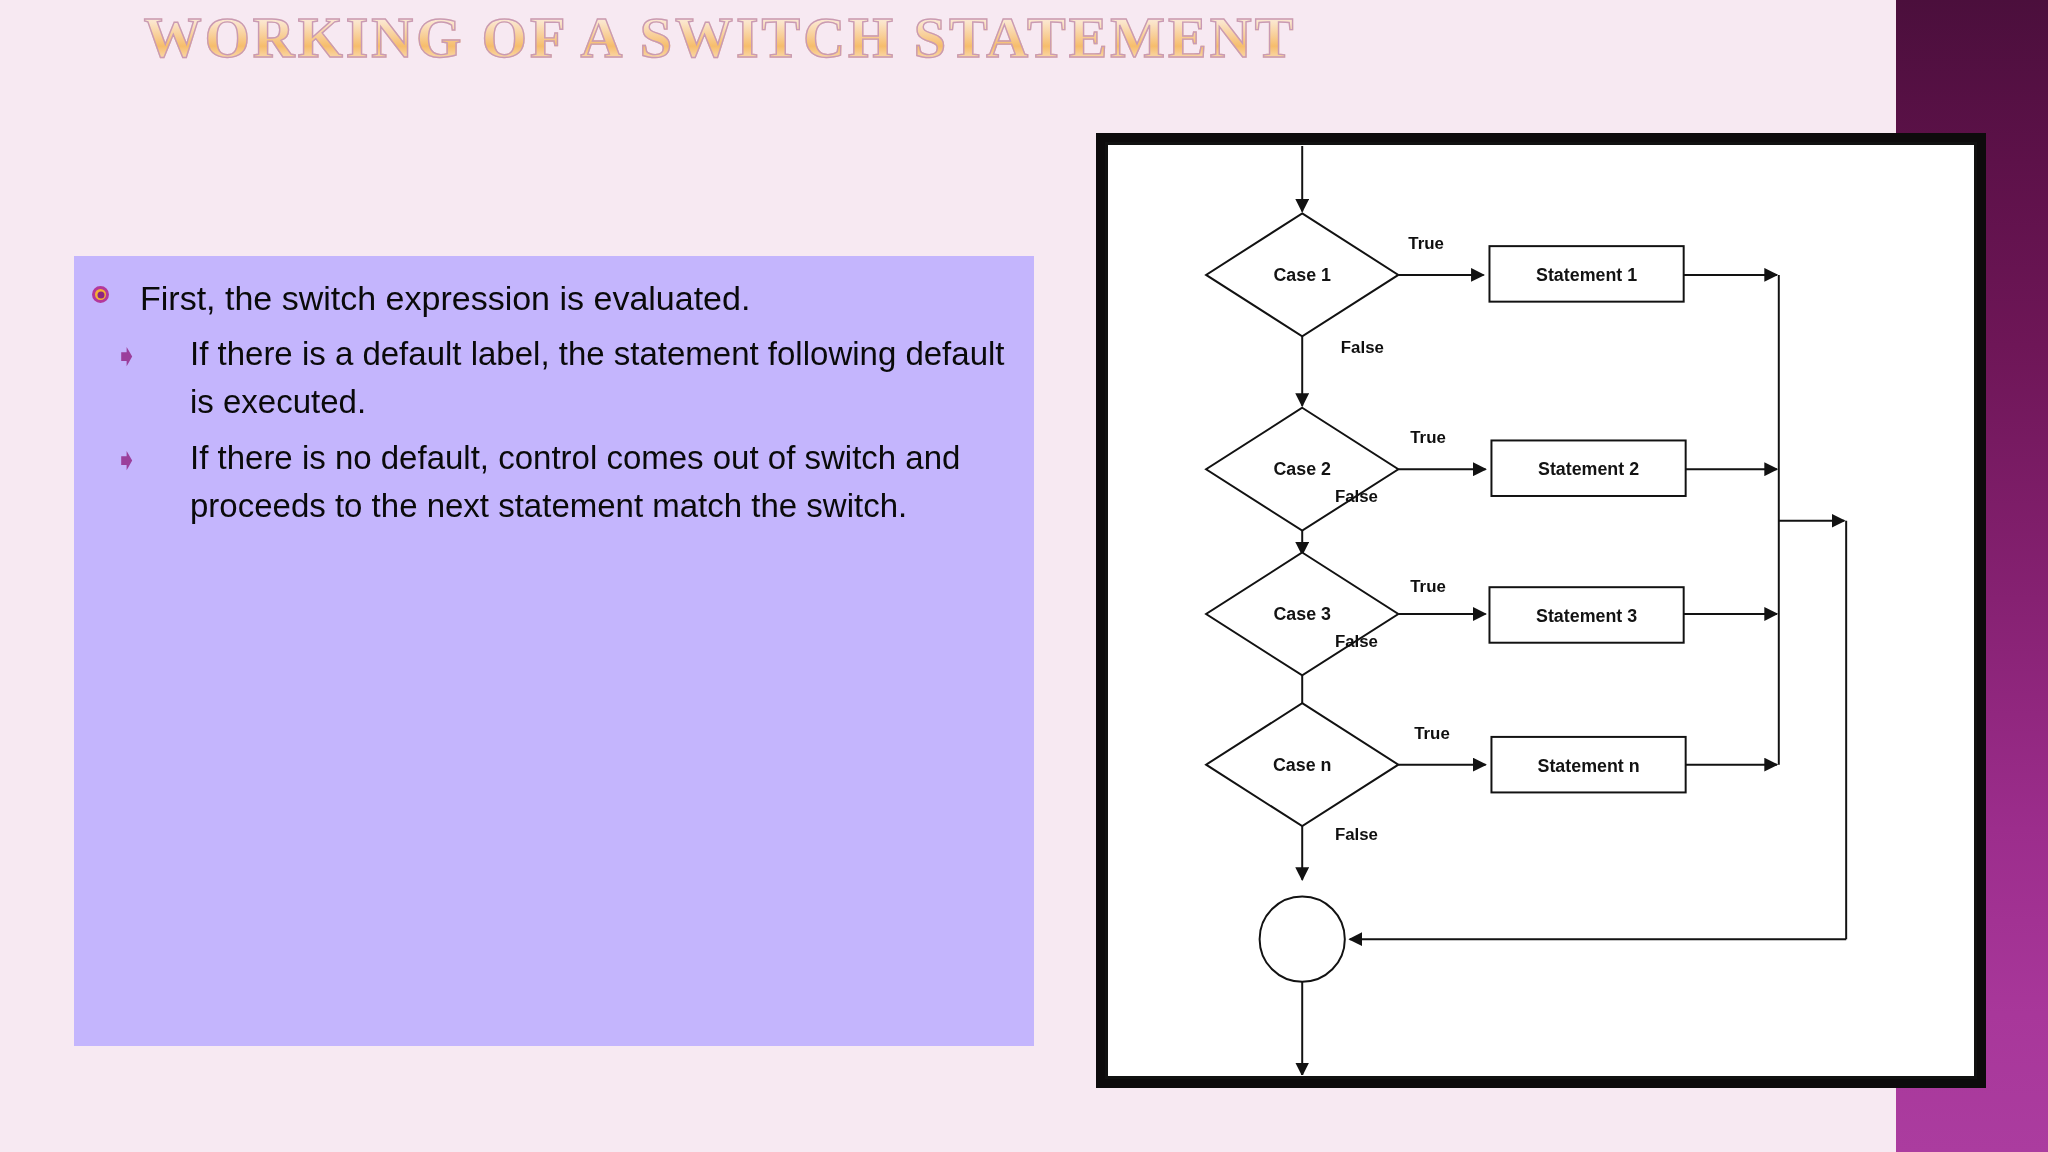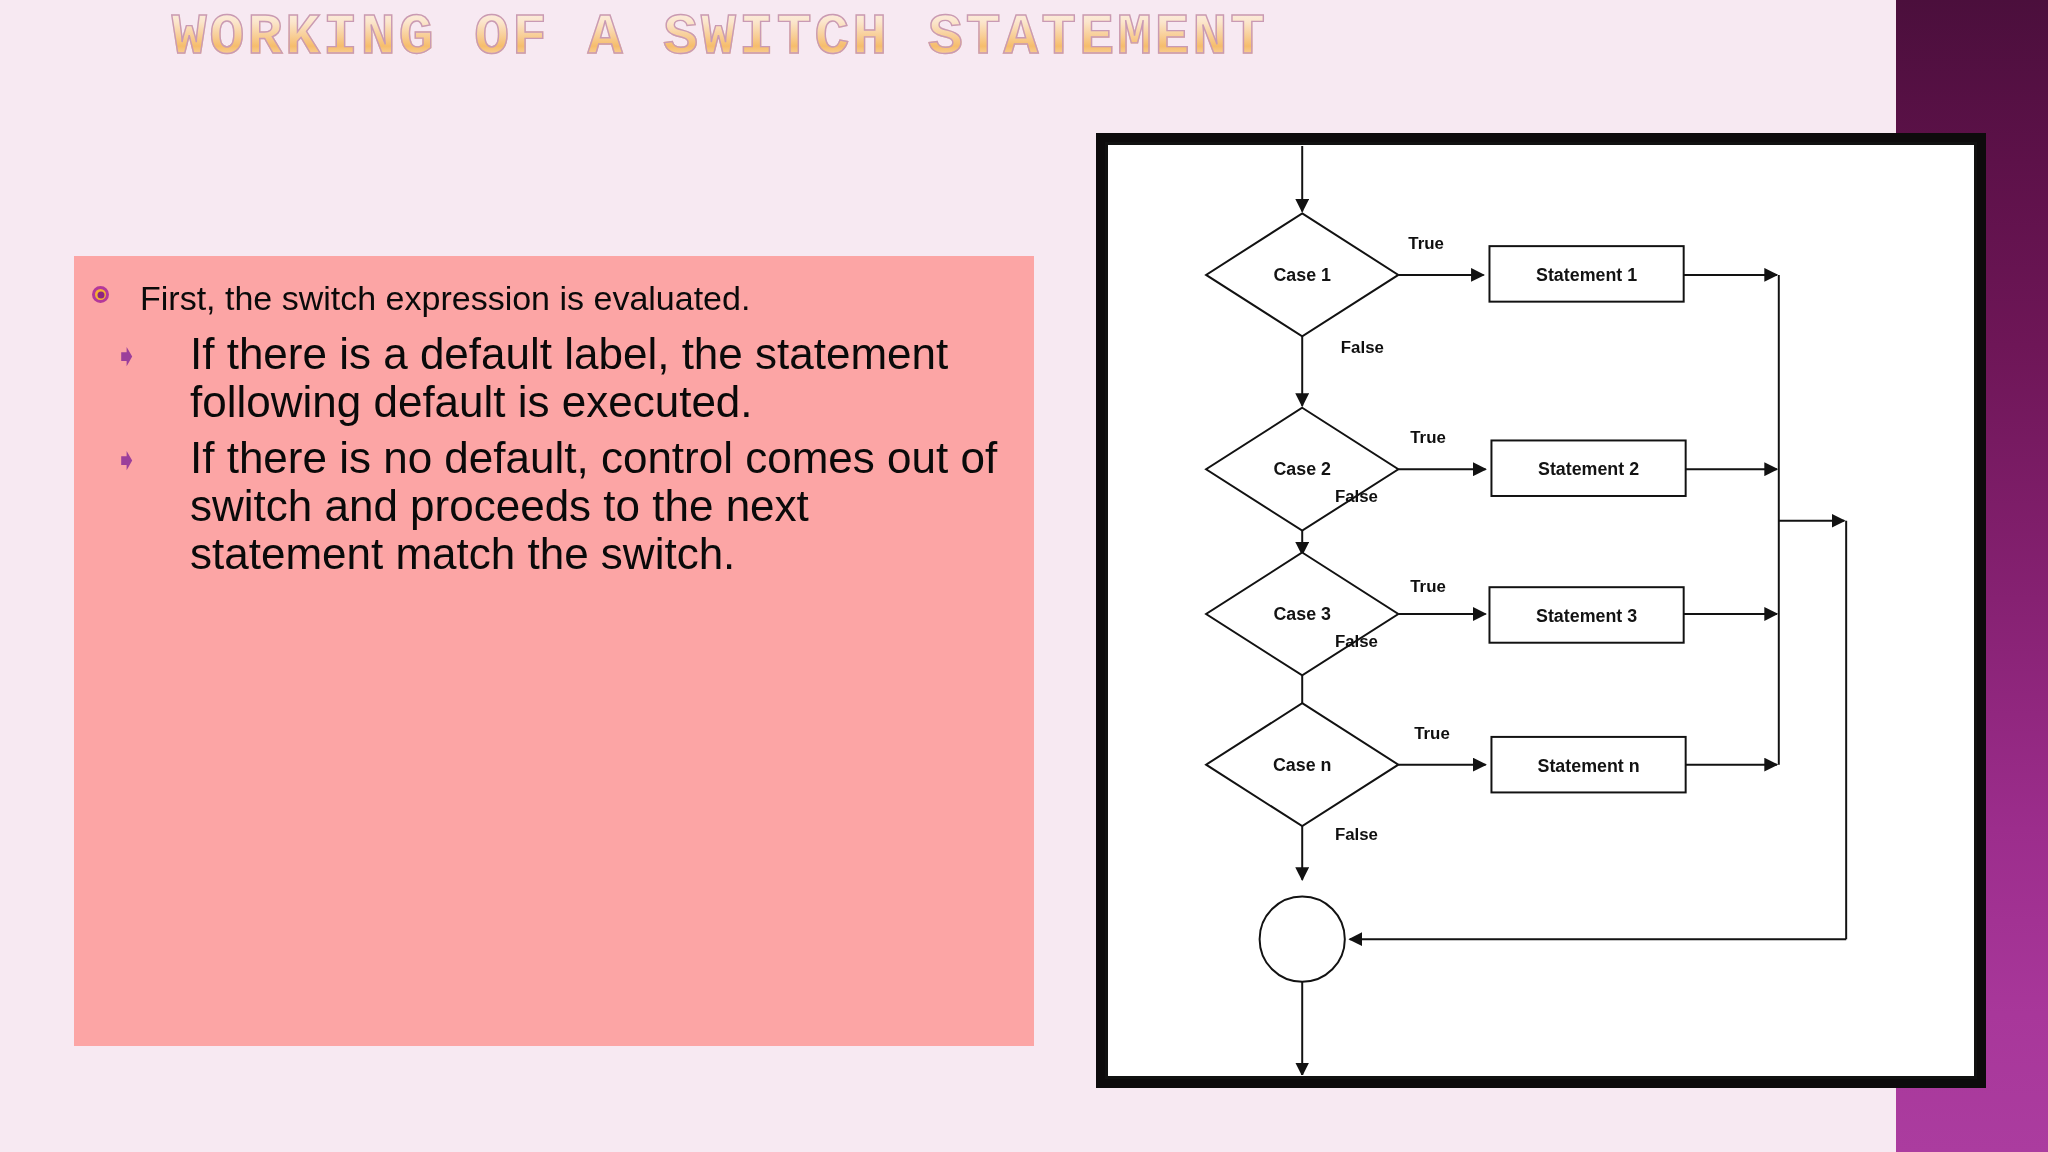--- a/index.html
+++ b/index.html
@@ -39,21 +39,21 @@
         #ab3c9f 100%);
   }
 
   
   #title {
     position: absolute;
     left: 140px;
     top: 4px;
     width: 1160px;
     text-align: center;
-    font-family: Liberation Mono, monospace;
+    font-family: Liberation Serif, serif;
     font-weight: bold;
     font-size: 58px;
     line-height: 68px;
     letter-spacing: 3px;
     text-transform: uppercase;
     color: transparent;
     background-image: linear-gradient(180deg,
         #fdf3ea 0%,
         #fbe6cd 26%,
         #f8cd93 48%,
@@ -66,21 +66,21 @@
     paint-order: stroke fill;
   }
 
   
   #bullet-panel {
     position: absolute;
     left: 74px;
     top: 256px;
     width: 960px;
     height: 790px;
-    background: #fca5a5;
+    background: #c4b5fd;
     padding: 18px 22px 18px 18px;
     box-sizing: border-box;
   }
   .blist {
     list-style: none;
     margin: 0;
     padding: 0;
   }
   .bitem {
     display: flex;
@@ -123,21 +123,21 @@
     font-family: "DejaVu Sans", sans-serif;
   }
   .btext {
     flex: 1 1 auto;
     color: #0a0a0a;
     font-size: 34px;
     line-height: 48px;
     font-family: "Liberation Sans", sans-serif;
   }
   .bitem.sub .btext {
-    font-size: 44px;
+    font-size: 33px;
     padding-left: 28px;
   }
 
   
   #diagram-frame {
     position: absolute;
     left: 1096px;
     top: 133px;
     width: 890px;
     height: 955px;

